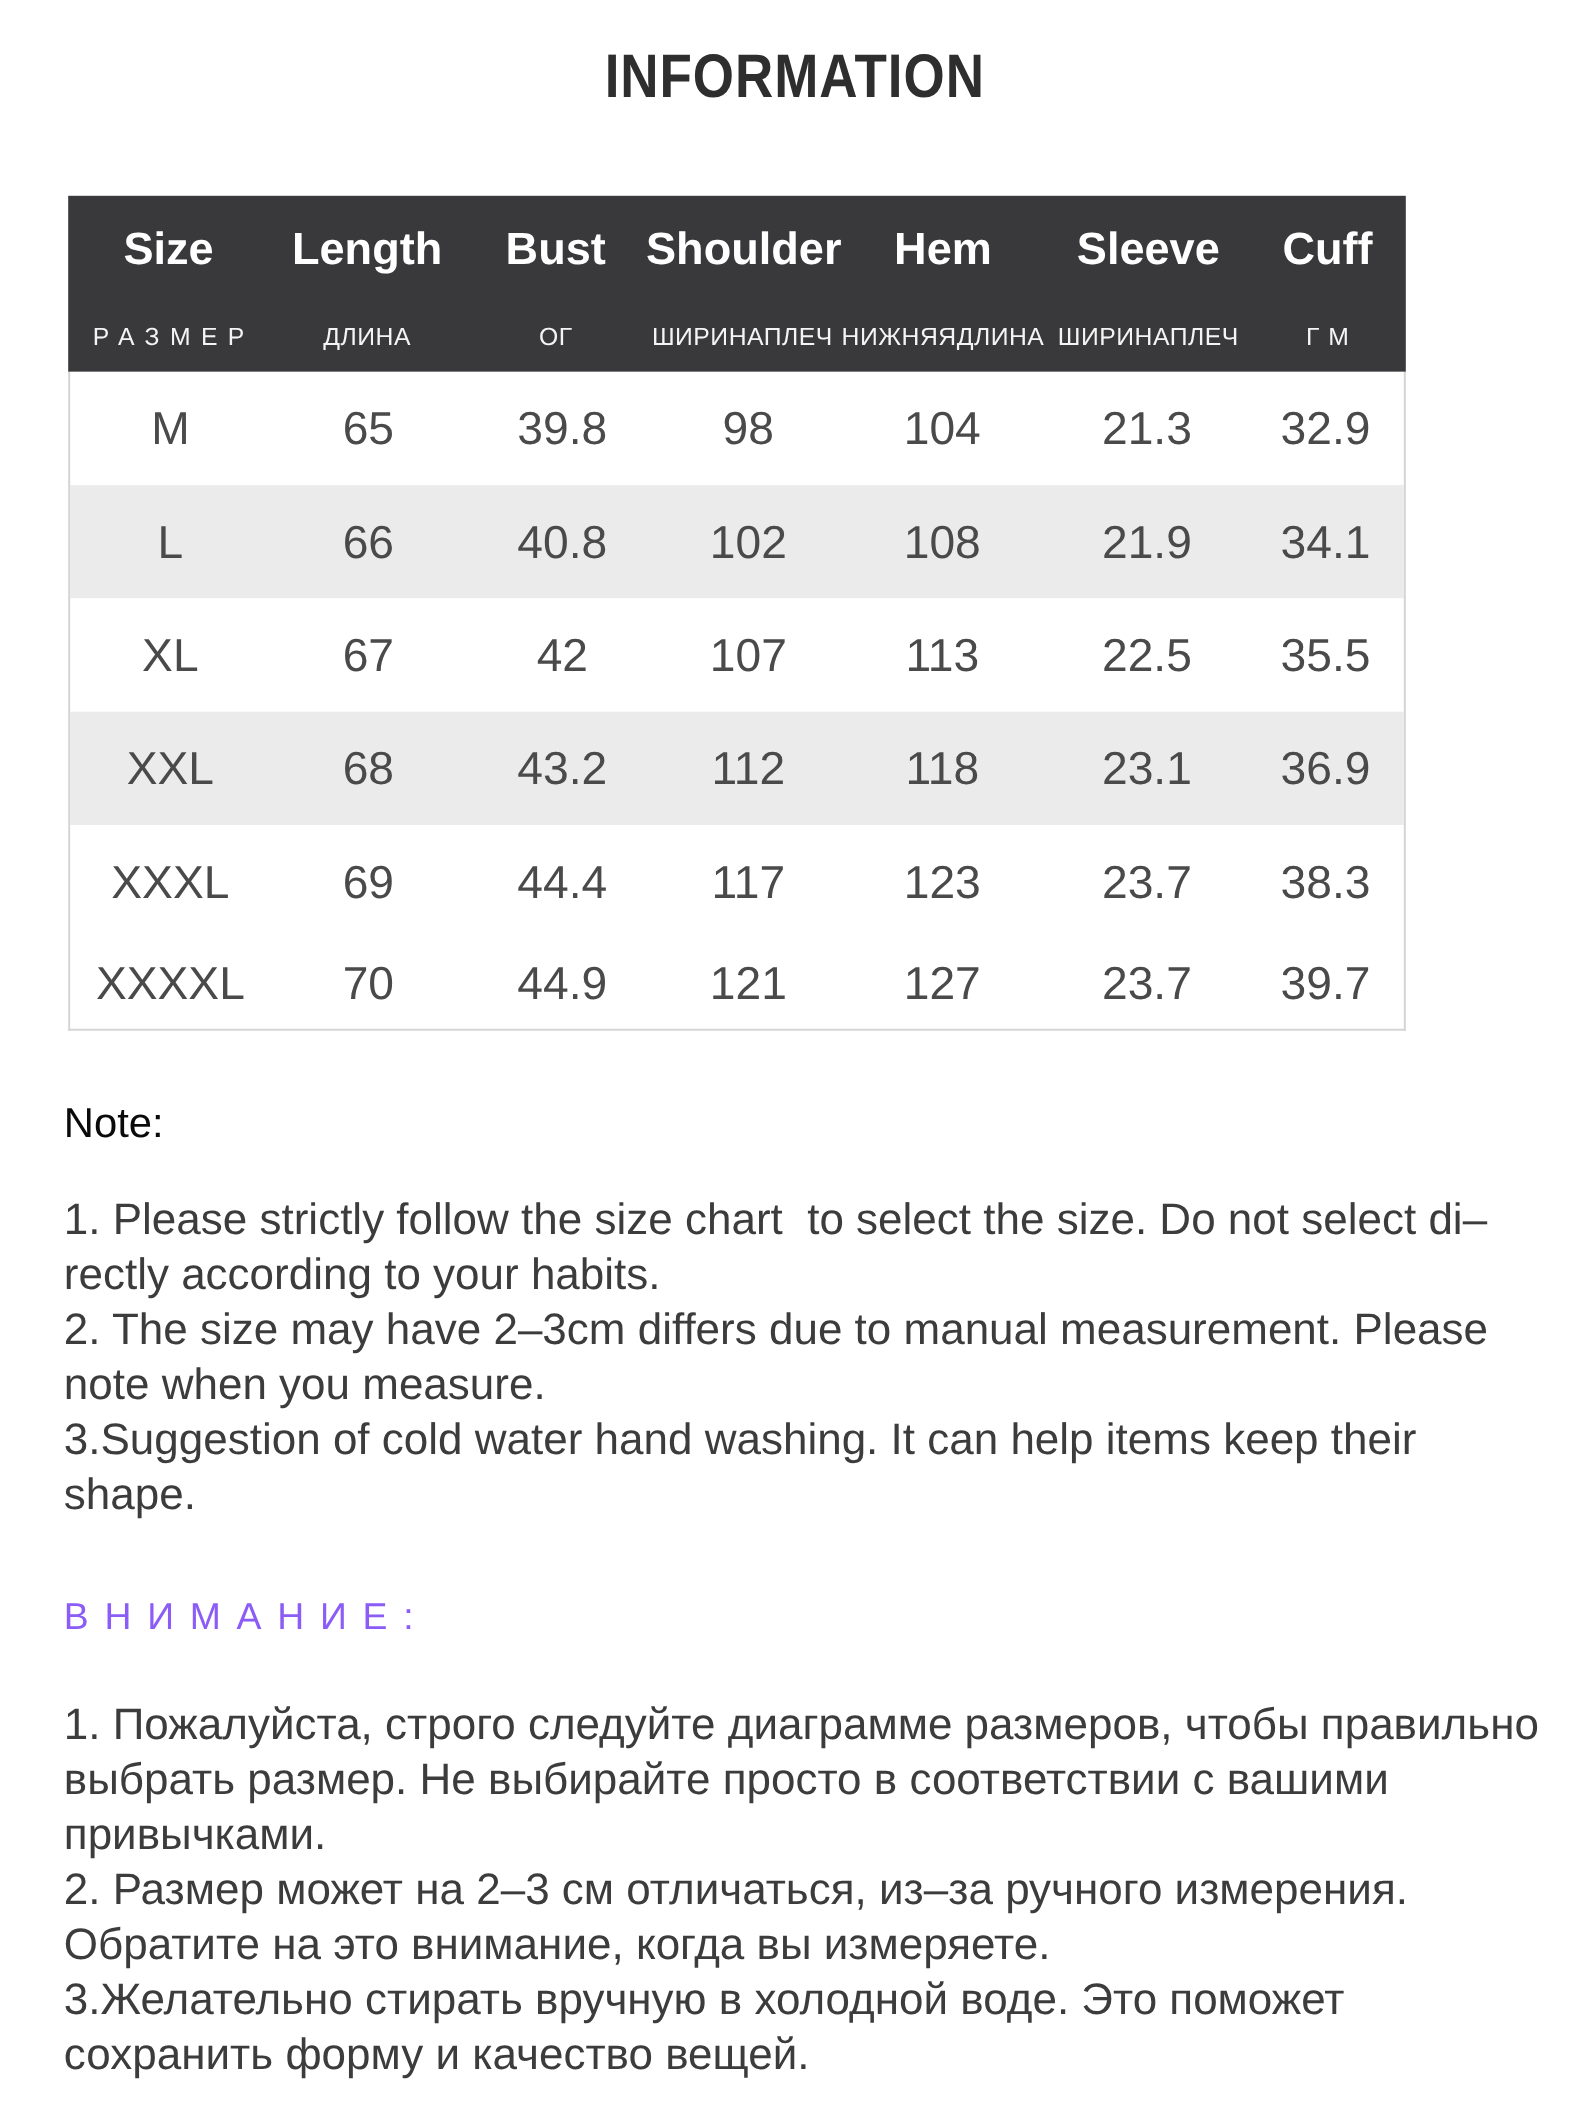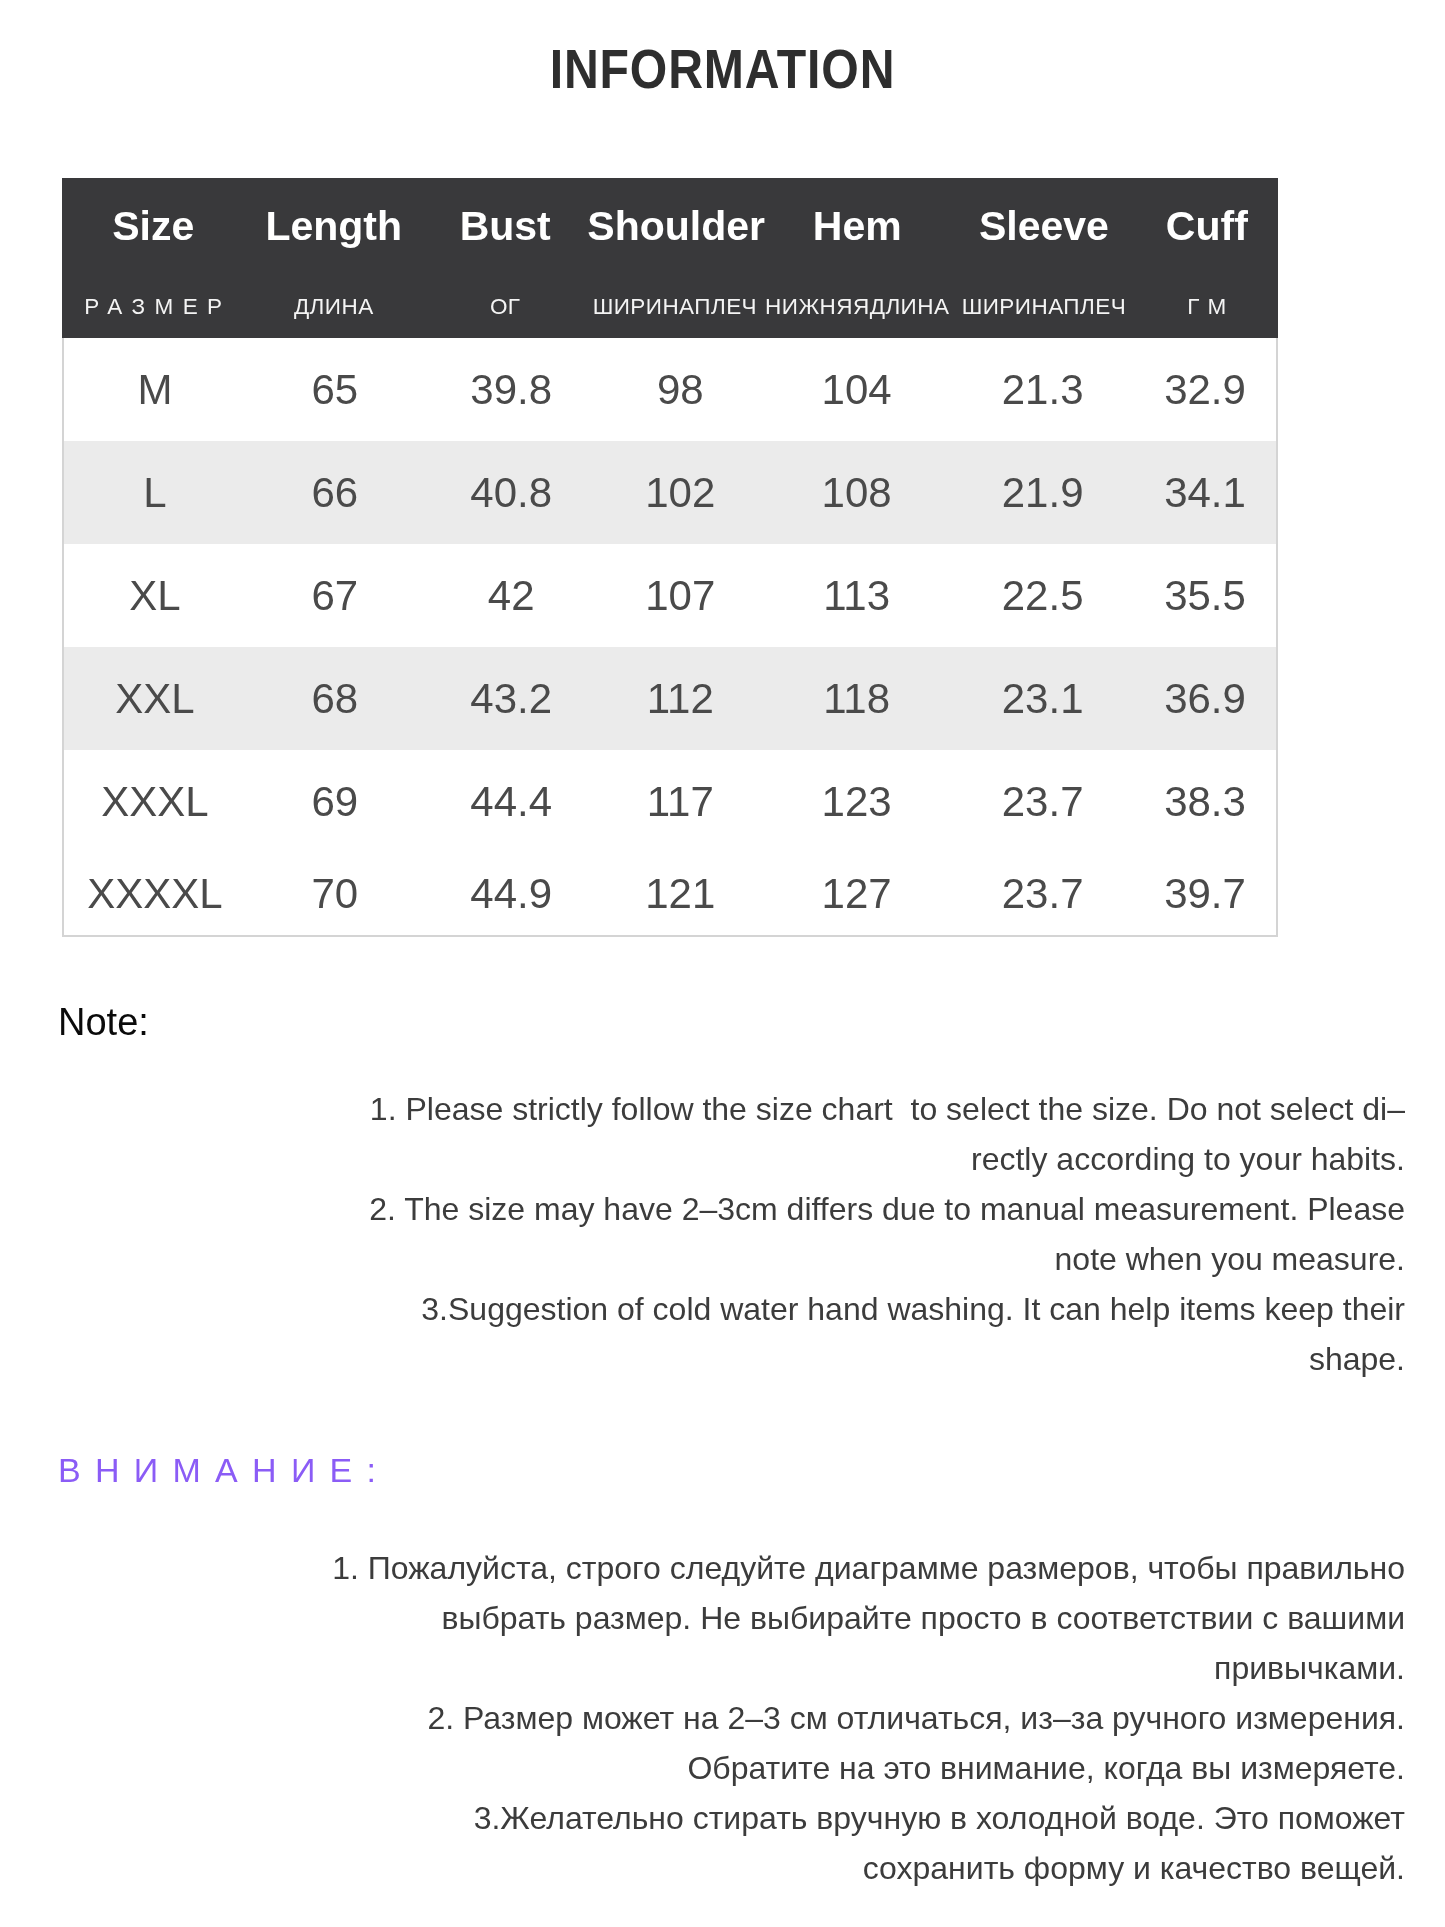--- a/index.html
+++ b/index.html
@@ -49,24 +49,23 @@
   }
   .c0{width:15.0%;} .c1{width:14.7%;} .c2{width:14.4%;}
   .c3{width:13.5%;} .c4{width:15.6%;} .c5{width:15.1%;} .c6{width:11.7%;}
   
   .note-section{position:absolute;top:988px;left:58px;right:40px;}
   .note-heading{
     font-size:38px;font-weight:400;color:#0a0a0a;
     margin:14px 0 40px 0;line-height:1.1;
   }
   .para .line{
-    font-size:32px;line-height:50px;
+    font-size:40px;line-height:50px;
     color:var(--text-primary,#3c3c3c);
     white-space:pre-wrap;
-    text-align:right;
   }
   .attention-section{position:absolute;top:1452px;left:58px;right:40px;}
   .attention-heading{
     font-size:34px;font-weight:400;color:#8b5cf6;
     letter-spacing:.42em;margin:0 0 54px 0;line-height:1.1;
   }
 </style>
 </head>
 <body>
 

